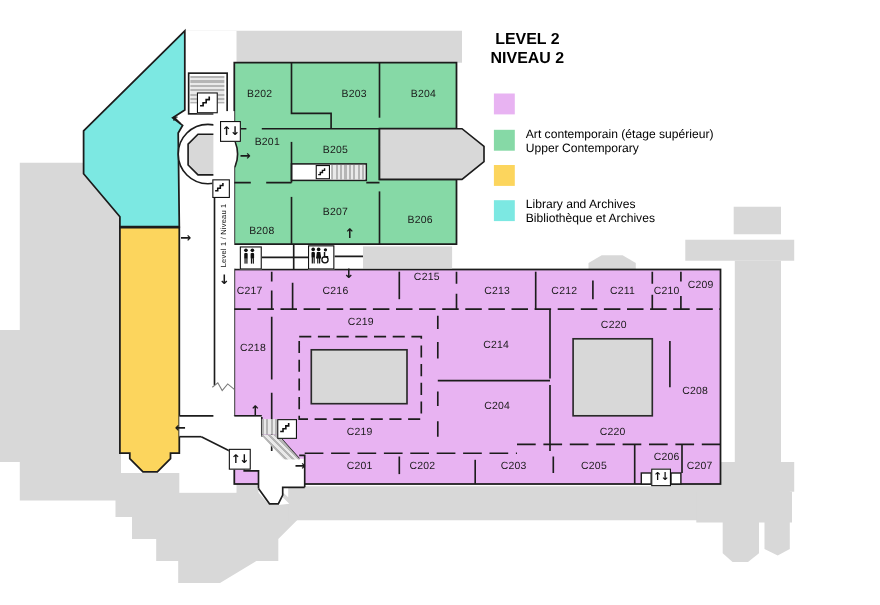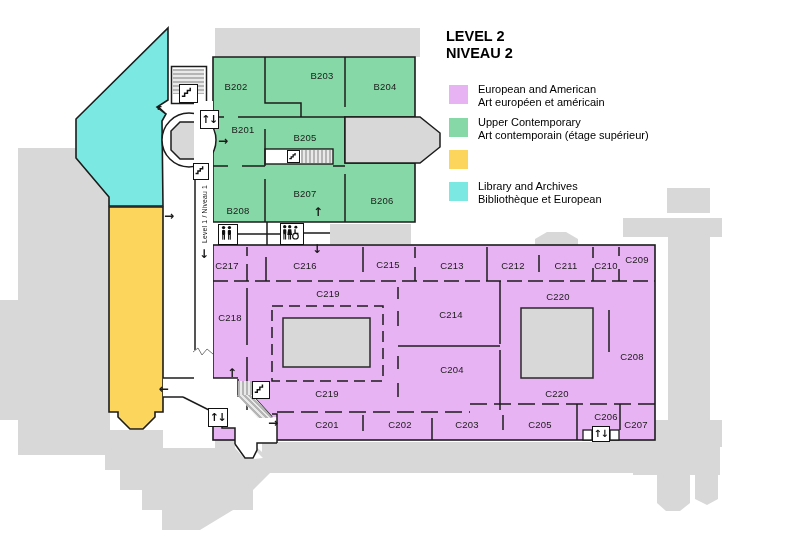--- a/index.html
+++ b/index.html
@@ -14,21 +14,21 @@
         align-items:center;justify-content:center;box-sizing:border-box;}
   .elev{font-family:"DejaVu Sans",sans-serif;font-weight:700;font-size:11px;
         letter-spacing:-1.5px;color:#111;line-height:1;padding-right:1px;}
   .stripesV{position:absolute;background:repeating-linear-gradient(90deg,#b5b5b5 0 2px,#e9e9e9 2px 4px);}
   .stripesH{position:absolute;background:repeating-linear-gradient(180deg,#b5b5b5 0 2px,#e9e9e9 2px 4px);}
   .stripesD{position:absolute;background:repeating-linear-gradient(45deg,#b5b5b5 0 2px,#e9e9e9 2px 4px);
             clip-path:polygon(0% 0%,42% 0%,100% 100%,58% 100%);}
   .vlabel{position:absolute;transform:translate(-50%,-50%) rotate(-90deg);font-size:6.8px;
           color:#111;white-space:nowrap;letter-spacing:.2px;}
   .lg-title{position:absolute;left:446px;top:28px;font-size:14.5px;font-weight:700;
-            line-height:16.5px;color:#000;}
+            line-height:16.5px;color:#000;text-align:center;}
   .lg-sw{position:absolute;left:449px;width:19px;height:19px;}
   .lg-tx{position:absolute;left:478px;font-size:11px;line-height:12.8px;color:#000;
          font-weight:500;white-space:nowrap;}
   .sw0{background:#e8b3f2;} .sw1{background:#86d9a6;} .sw2{background:#fcd55d;} .sw3{background:#7ce8e2;}
 </style>
 </head>
 <body>
 
 <div id="stage">
 
@@ -199,68 +199,64 @@
   <div class="ar" style="left:318px;top:212px">↑</div>
   <div class="ar" style="left:317px;top:249px">↓</div>
   <div class="ar" style="left:232px;top:373px">↑</div>
   <div class="ar" style="left:273px;top:423px">→</div>
   <div class="ar" style="left:204px;top:254px">↓</div>
 
   <div class="vlabel" style="left:204px;top:214px">Level 1 / Niveau 1</div>
 
   <div class="rl" style="left:243px;top:129px">B201</div>
   <div class="rl" style="left:236px;top:86px">B202</div>
-  <div class="rl" style="left:322px;top:75px">B203</div>
+  <div class="rl" style="left:322px;top:86px">B203</div>
   <div class="rl" style="left:385px;top:86px">B204</div>
   <div class="rl" style="left:305px;top:137px">B205</div>
   <div class="rl" style="left:382px;top:200px">B206</div>
   <div class="rl" style="left:305px;top:193px">B207</div>
   <div class="rl" style="left:238px;top:210px">B208</div>
 
   <div class="rl" style="left:327px;top:424px">C201</div>
-  <div class="rl" style="left:400px;top:424px">C202</div>
+  <div class="rl" style="left:384px;top:424px">C202</div>
   <div class="rl" style="left:467px;top:424px">C203</div>
   <div class="rl" style="left:452px;top:369px">C204</div>
   <div class="rl" style="left:540px;top:424px">C205</div>
   <div class="rl" style="left:606px;top:416px">C206</div>
   <div class="rl" style="left:636px;top:424px">C207</div>
   <div class="rl" style="left:632px;top:356px">C208</div>
   <div class="rl" style="left:637px;top:259px">C209</div>
   <div class="rl" style="left:606px;top:265px">C210</div>
   <div class="rl" style="left:566px;top:265px">C211</div>
   <div class="rl" style="left:513px;top:265px">C212</div>
   <div class="rl" style="left:452px;top:265px">C213</div>
   <div class="rl" style="left:451px;top:314px">C214</div>
-  <div class="rl" style="left:388px;top:264px">C215</div>
+  <div class="rl" style="left:388px;top:252px">C215</div>
   <div class="rl" style="left:305px;top:265px">C216</div>
   <div class="rl" style="left:227px;top:265px">C217</div>
   <div class="rl" style="left:230px;top:317px">C218</div>
   <div class="rl" style="left:328px;top:293px">C219</div>
   <div class="rl" style="left:327px;top:393px">C219</div>
   <div class="rl" style="left:558px;top:296px">C220</div>
   <div class="rl" style="left:557px;top:393px">C220</div>
 
   <div class="lg-title">
     <div>LEVEL 2</div>
     <div>NIVEAU 2</div>
   </div>
 
   <div class="lg-sw sw0" style="top:85px"></div>
-  <div class="lg-tx" style="top:83px">
-    <div>European and American</div>
-    <div>Art européen et américain</div>
-  </div>
 
   <div class="lg-sw sw1" style="top:118px"></div>
   <div class="lg-tx" style="top:116px">
+    <div>Art contemporain (étage supérieur)</div>
     <div>Upper Contemporary</div>
-    <div>Art contemporain (étage supérieur)</div>
   </div>
 
   <div class="lg-sw sw2" style="top:150px"></div>
 
   <div class="lg-sw sw3" style="top:182px"></div>
   <div class="lg-tx" style="top:180px">
     <div>Library and Archives</div>
-    <div>Bibliothèque et European</div>
+    <div>Bibliothèque et Archives</div>
   </div>
 
 </div>
 
 </body></html>

